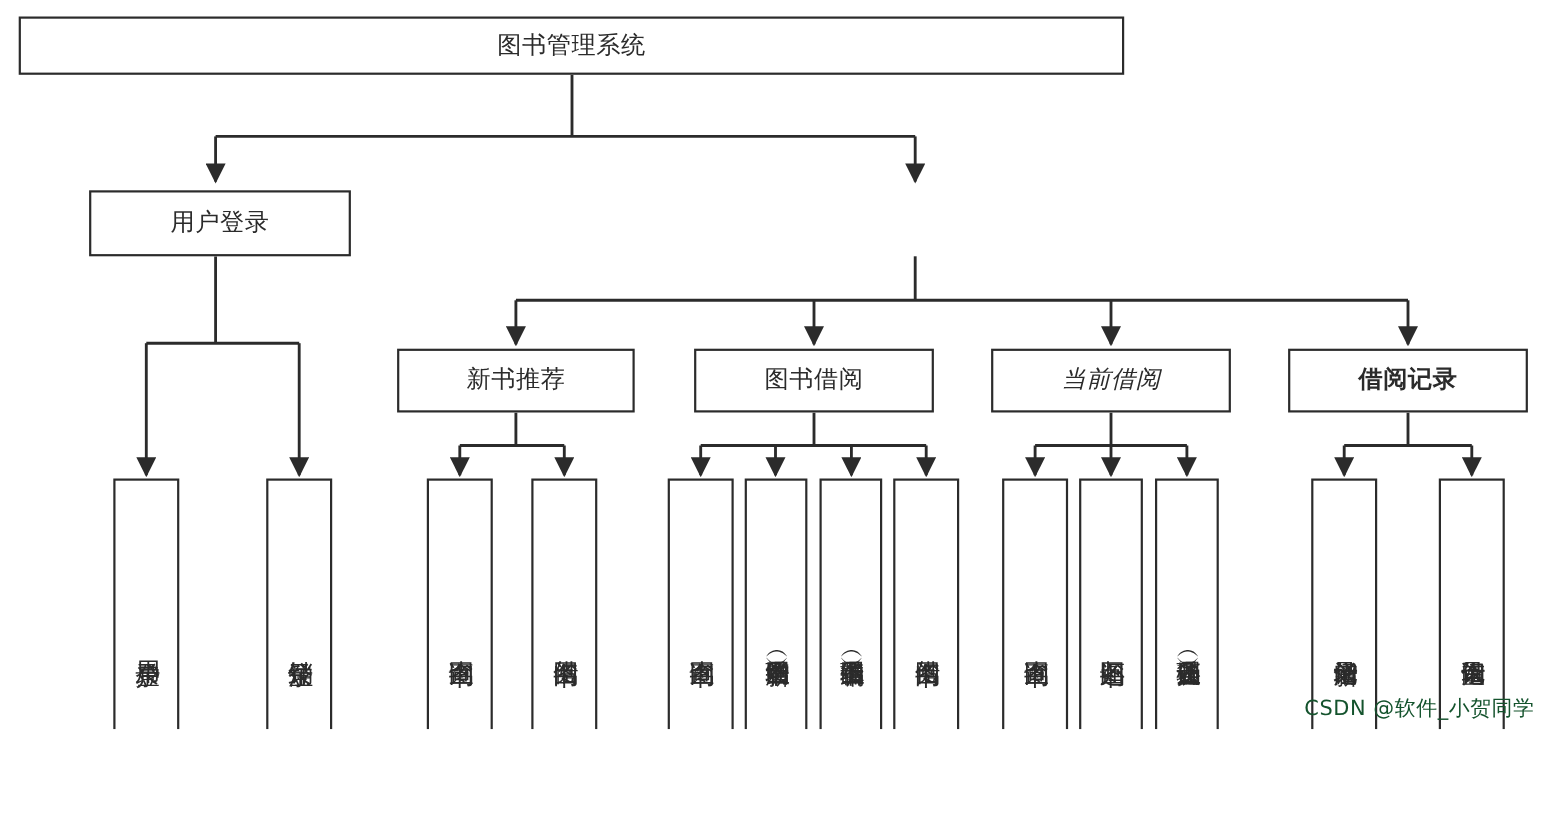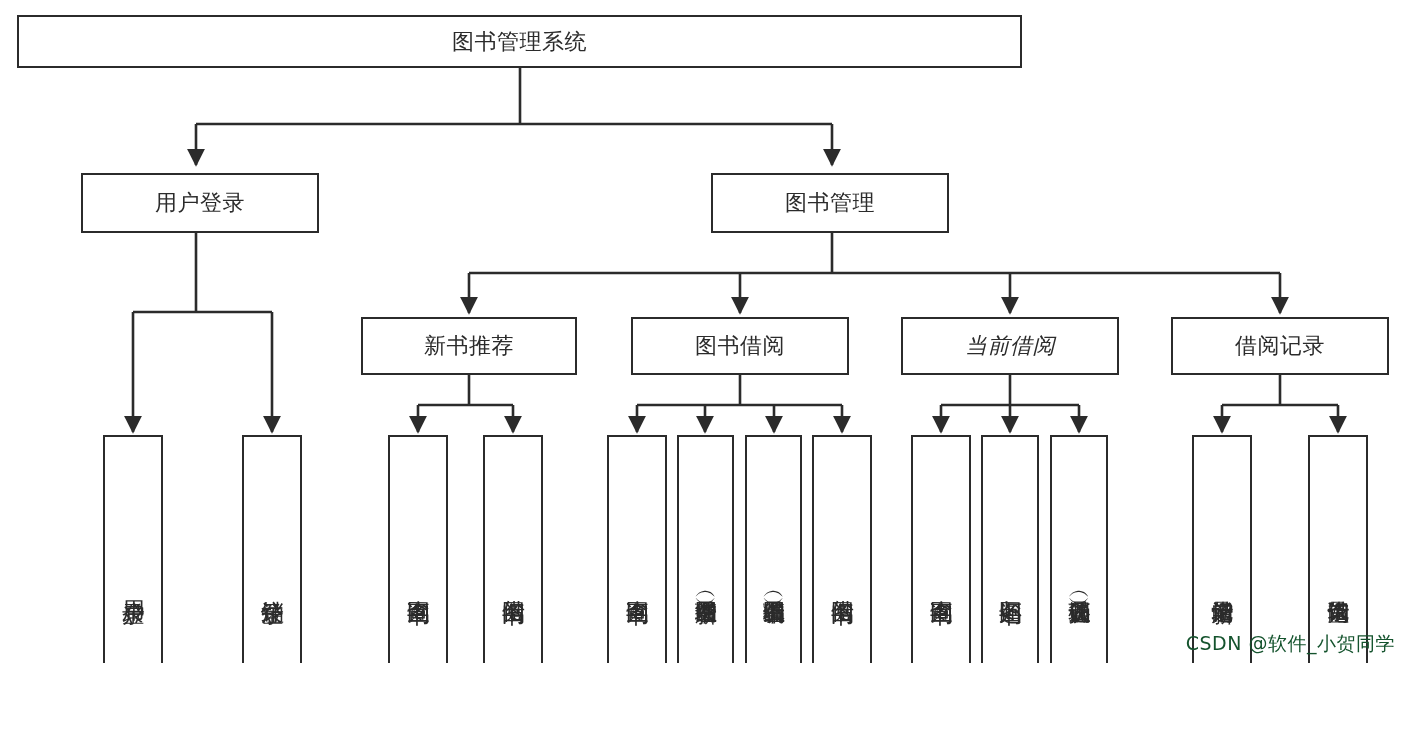--- a/index.html
+++ b/index.html
@@ -135,34 +135,31 @@
     </g>
   </svg>
 
   <div class="node horiz root" style="left:17px; top:15px; width:1005px; height:53px;">
     <span class="label">图书管理系统</span>
   </div>
 
   <div class="node horiz" style="left:81px; top:173px; width:238px; height:60px;">
     <span class="label">用户登录</span>
   </div>
-  <div class="node horiz" style="left:711px; top:173px; width:238px; height:60px;">
-    <span class="label">图书管理</span>
-  </div>
 
   <div class="node horiz" style="left:361px; top:317px; width:216px; height:58px;">
     <span class="label">新书推荐</span>
   </div>
   <div class="node horiz" style="left:631px; top:317px; width:218px; height:58px;">
     <span class="label">图书借阅</span>
   </div>
   <div class="node horiz" style="left:901px; top:317px; width:218px; height:58px;font-style:italic;">
     <span class="label">当前借阅</span>
   </div>
-  <div class="node horiz" style="left:1171px; top:317px; width:218px; height:58px;">
+  <div class="node horiz" style="left:1171px; top:317px; width:218px; height:58px;font-weight:bold;">
     <span class="label">借阅记录</span>
   </div>
 
   <div class="node vert" style="left:103px; top:435px; width:60px; height:298px;">
     <span class="label">用户登录</span>
   </div>
   <div class="node vert" style="left:242px; top:435px; width:60px; height:298px;">
     <span class="label">注销登录</span>
   </div>
 

